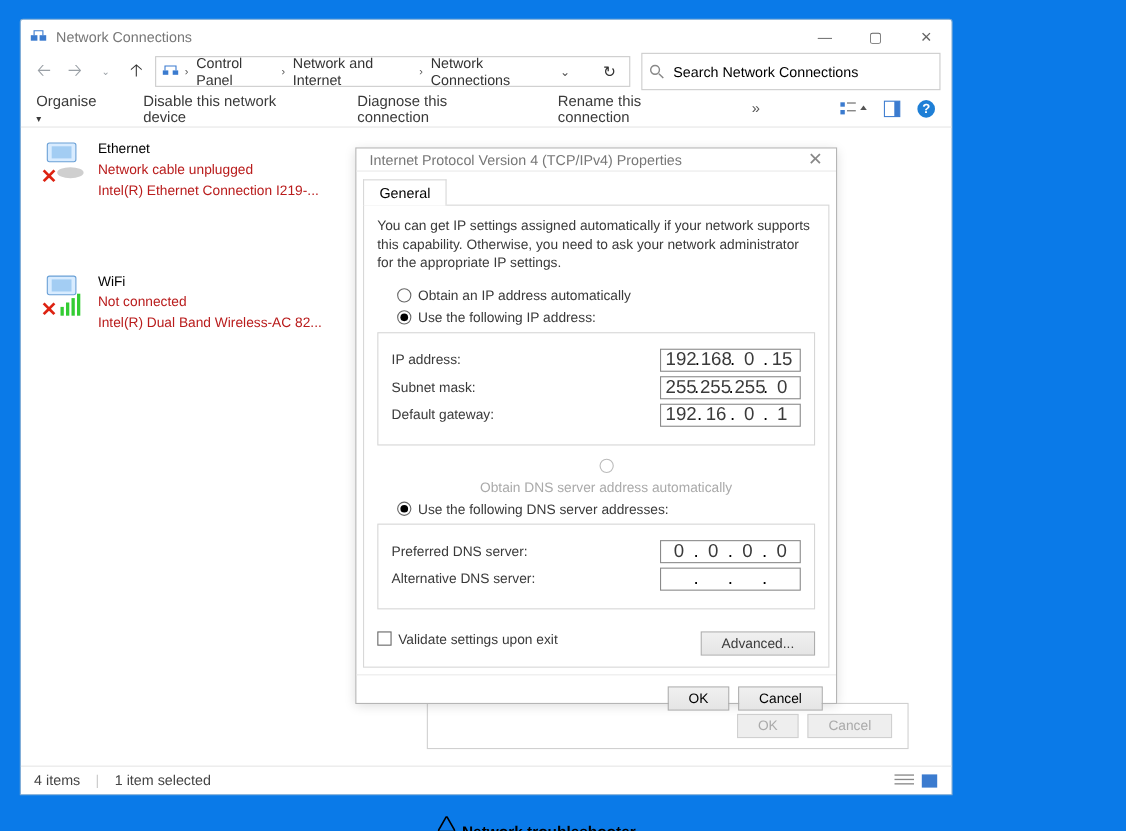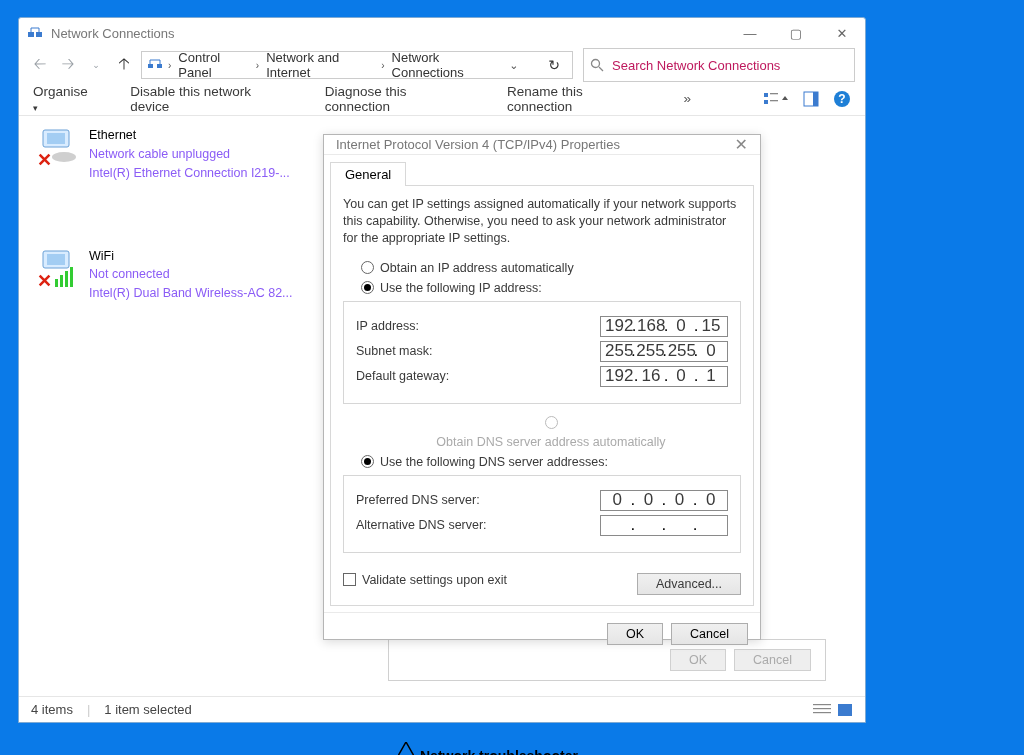--- a/index.html
+++ b/index.html
@@ -12,31 +12,31 @@
   .titlebar { height: 30px; display: flex; align-items: center; font-size: 13px; color: #777; padding-left: 8px; }
   .titlebar .icon { margin-right: 8px; }
   .win-controls { margin-left: auto; display: flex; }
   .win-btn { width: 46px; height: 30px; display: flex; align-items: center; justify-content: center; color: #666; }
   .addrrow { height: 34px; display: flex; align-items: center; padding: 0 10px; gap: 6px; }
   .nav-arrow { width: 22px; height: 22px; display: flex; align-items: center; justify-content: center; color: #9aa0a6; }
   .nav-arrow.enabled { color: #333; }
   .addrbar { flex: 1; height: 28px; border: 1px solid #ccc; display: flex; align-items: center; padding: 0 4px; font-size: 13px; color: #333; }
   .crumb { padding: 0 3px; }
   .chev { padding: 0 4px; color: #555; font-size: 10px; }
-  .search { width: 272px; height: 28px; border: 1px solid #ccc; display: flex; align-items: center; padding: 16px 6px; color: #be185d; font-size: 13px; gap: 8px; margin-left: 4px; }
+  .search { width: 272px; height: 28px; border: 1px solid #ccc; display: flex; align-items: center; padding: 16px 6px; color: #000000; font-size: 13px; gap: 8px; margin-left: 4px; }
   .toolbar { height: 34px; border-bottom: 1px solid #e6e6e6; display: flex; align-items: center; padding: 0 14px; font-size: 13.5px; color: #3a3a3a; gap: 36px; }
   .toolbar .spacer { flex: 1; }
   .toolbar .tb-right { display: flex; align-items: center; gap: 14px; }
   .connections { flex: 1; padding: 8px 0 0 0; position: relative; }
   .conn-list { display: flex; flex-wrap: wrap; }
   .conn { width: 290px; padding: 2px 6px 2px 14px; display: flex; gap: 8px; }
   .conn-icon { width: 48px; height: 46px; position: relative; }
   .conn-text { font-size: 12.5px; line-height: 1.5; color: #333; }
   .conn-text .line1 { color: #000; }
-  .conn-text .muted { color: #8b5cf6; }
+  .conn-text .muted { color: #b91c1c; }
   .statusbar { height: 26px; border-top: 1px solid #e6e6e6; display: flex; align-items: center; padding: 0 12px; font-size: 13px; color: #444; gap: 14px; }
   .statusbar .divider { color: #ccc; }
   .statusbar .right { margin-left: auto; display: flex; gap: 6px; align-items: center; }
 
   
   .dialog {
     position: absolute; left: 323px; top: 134px; width: 438px; height: 506px;
     background: #fff; border: 1px solid #b5b5b5; box-shadow: 0 2px 10px rgba(0,0,0,.15);
     display: flex; flex-direction: column;
   }

